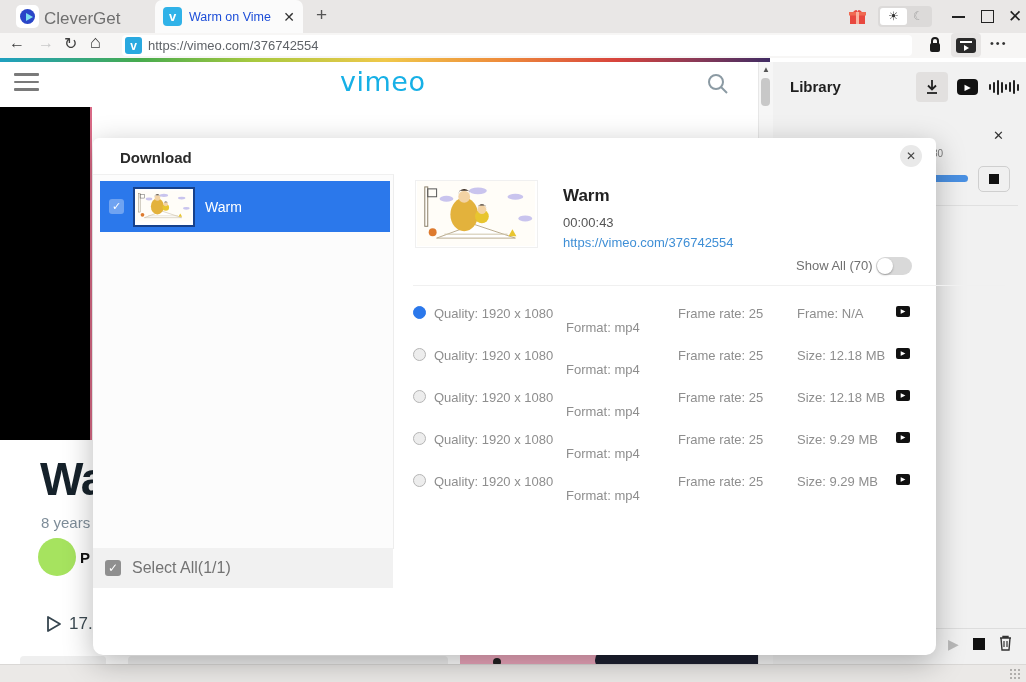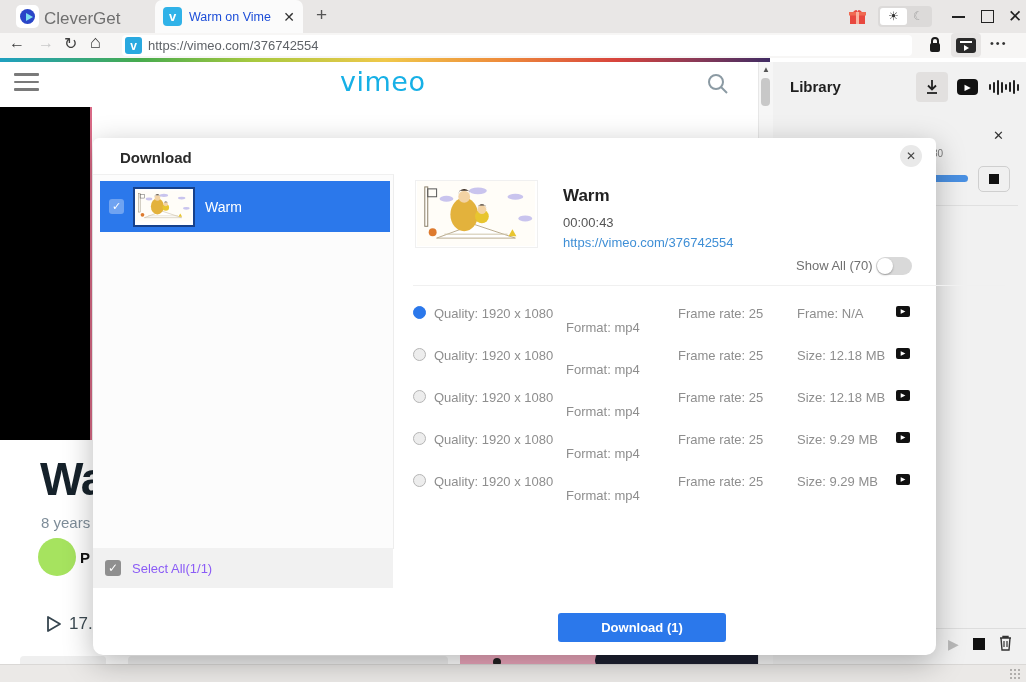--- a/index.html
+++ b/index.html
@@ -94,21 +94,21 @@
   .modal-title{position:absolute;left:27px;top:11px;font-size:15px;font-weight:bold;color:#2b2b2b;}
   .modal-close{position:absolute;right:14px;top:7px;width:22px;height:22px;border-radius:50%;background:#e9e9e9;color:#444;
     font-size:12px;display:flex;align-items:center;justify-content:center;font-weight:bold;}
   .mlist{position:absolute;left:0;top:36px;width:300px;height:374px;background:#fcfcfc;border-right:1px solid #ededed;border-top:1px solid #f0f0f0;}
   .mitem{position:absolute;left:7px;top:6px;width:290px;height:51px;background:#2b78eb;display:flex;align-items:center;}
   .mitem-check{width:15px;height:15px;border-radius:3px;background:rgba(255,255,255,.32);color:#fff;font-size:11px;line-height:15px;text-align:center;margin:0 9px;}
   .mitem-thumb{width:58px;height:36px;background:#fff;border:2px solid #16418c;overflow:hidden;}
   .mitem-label{color:#fff;font-size:14px;margin-left:10px;}
   .select-all{position:absolute;left:0;top:410px;width:300px;height:40px;background:#f1f1f1;display:flex;align-items:center;}
   .sa-check{width:16px;height:16px;border-radius:3px;background:#8f8f8f;color:#fff;font-size:12px;line-height:16px;text-align:center;margin:0 11px 0 12px;}
-  .sa-label{font-size:13px;color:#8b5cf6;}
+  .sa-label{font-size:16px;color:#737373;}
   .dthumb{position:absolute;left:322px;top:42px;width:121px;height:66px;border:1px solid #f0f0f0;overflow:hidden;background:#fff;}
   .dtitle{position:absolute;left:470px;top:48px;font-size:17px;font-weight:bold;color:#222;}
   .dduration{position:absolute;left:470px;top:77px;font-size:13px;color:#555;}
   .durl{position:absolute;left:470px;top:97px;font-size:13px;color:#3f8fd6;}
   .showall{position:absolute;left:703px;top:120px;font-size:13px;color:#707070;}
   .toggle{position:absolute;left:783px;top:119px;width:36px;height:18px;border-radius:9px;background:#d9d9d9;}
   .toggle .knob{position:absolute;left:1px;top:1px;width:16px;height:16px;border-radius:50%;background:#fff;box-shadow:0 1px 2px rgba(0,0,0,.3);}
   .rows-div{position:absolute;left:320px;top:147px;width:592px;height:1px;background:#f0f0f0;}
   .qrow{position:absolute;left:320px;width:600px;height:42px;font-size:13px;color:#8e8e8e;}
   .qrow .radio{position:absolute;left:0px;top:14px;width:13px;height:13px;border-radius:50%;background:#ededed;border:1.5px solid #b5b5b5;box-sizing:border-box;}
@@ -405,16 +405,15 @@
           <div class="s">Size: 9.29 MB</div>
           <div class="vic">▶</div>
         </div>
       </div>
 
     <div class="select-all">
       <div class="sa-check">✓</div>
       <div class="sa-label">Select All(1/1)</div>
     </div>
 
-    <div class="btn btn-dl">Download (1)</div>
   </div>
 
 </div>
 
 </body></html>

